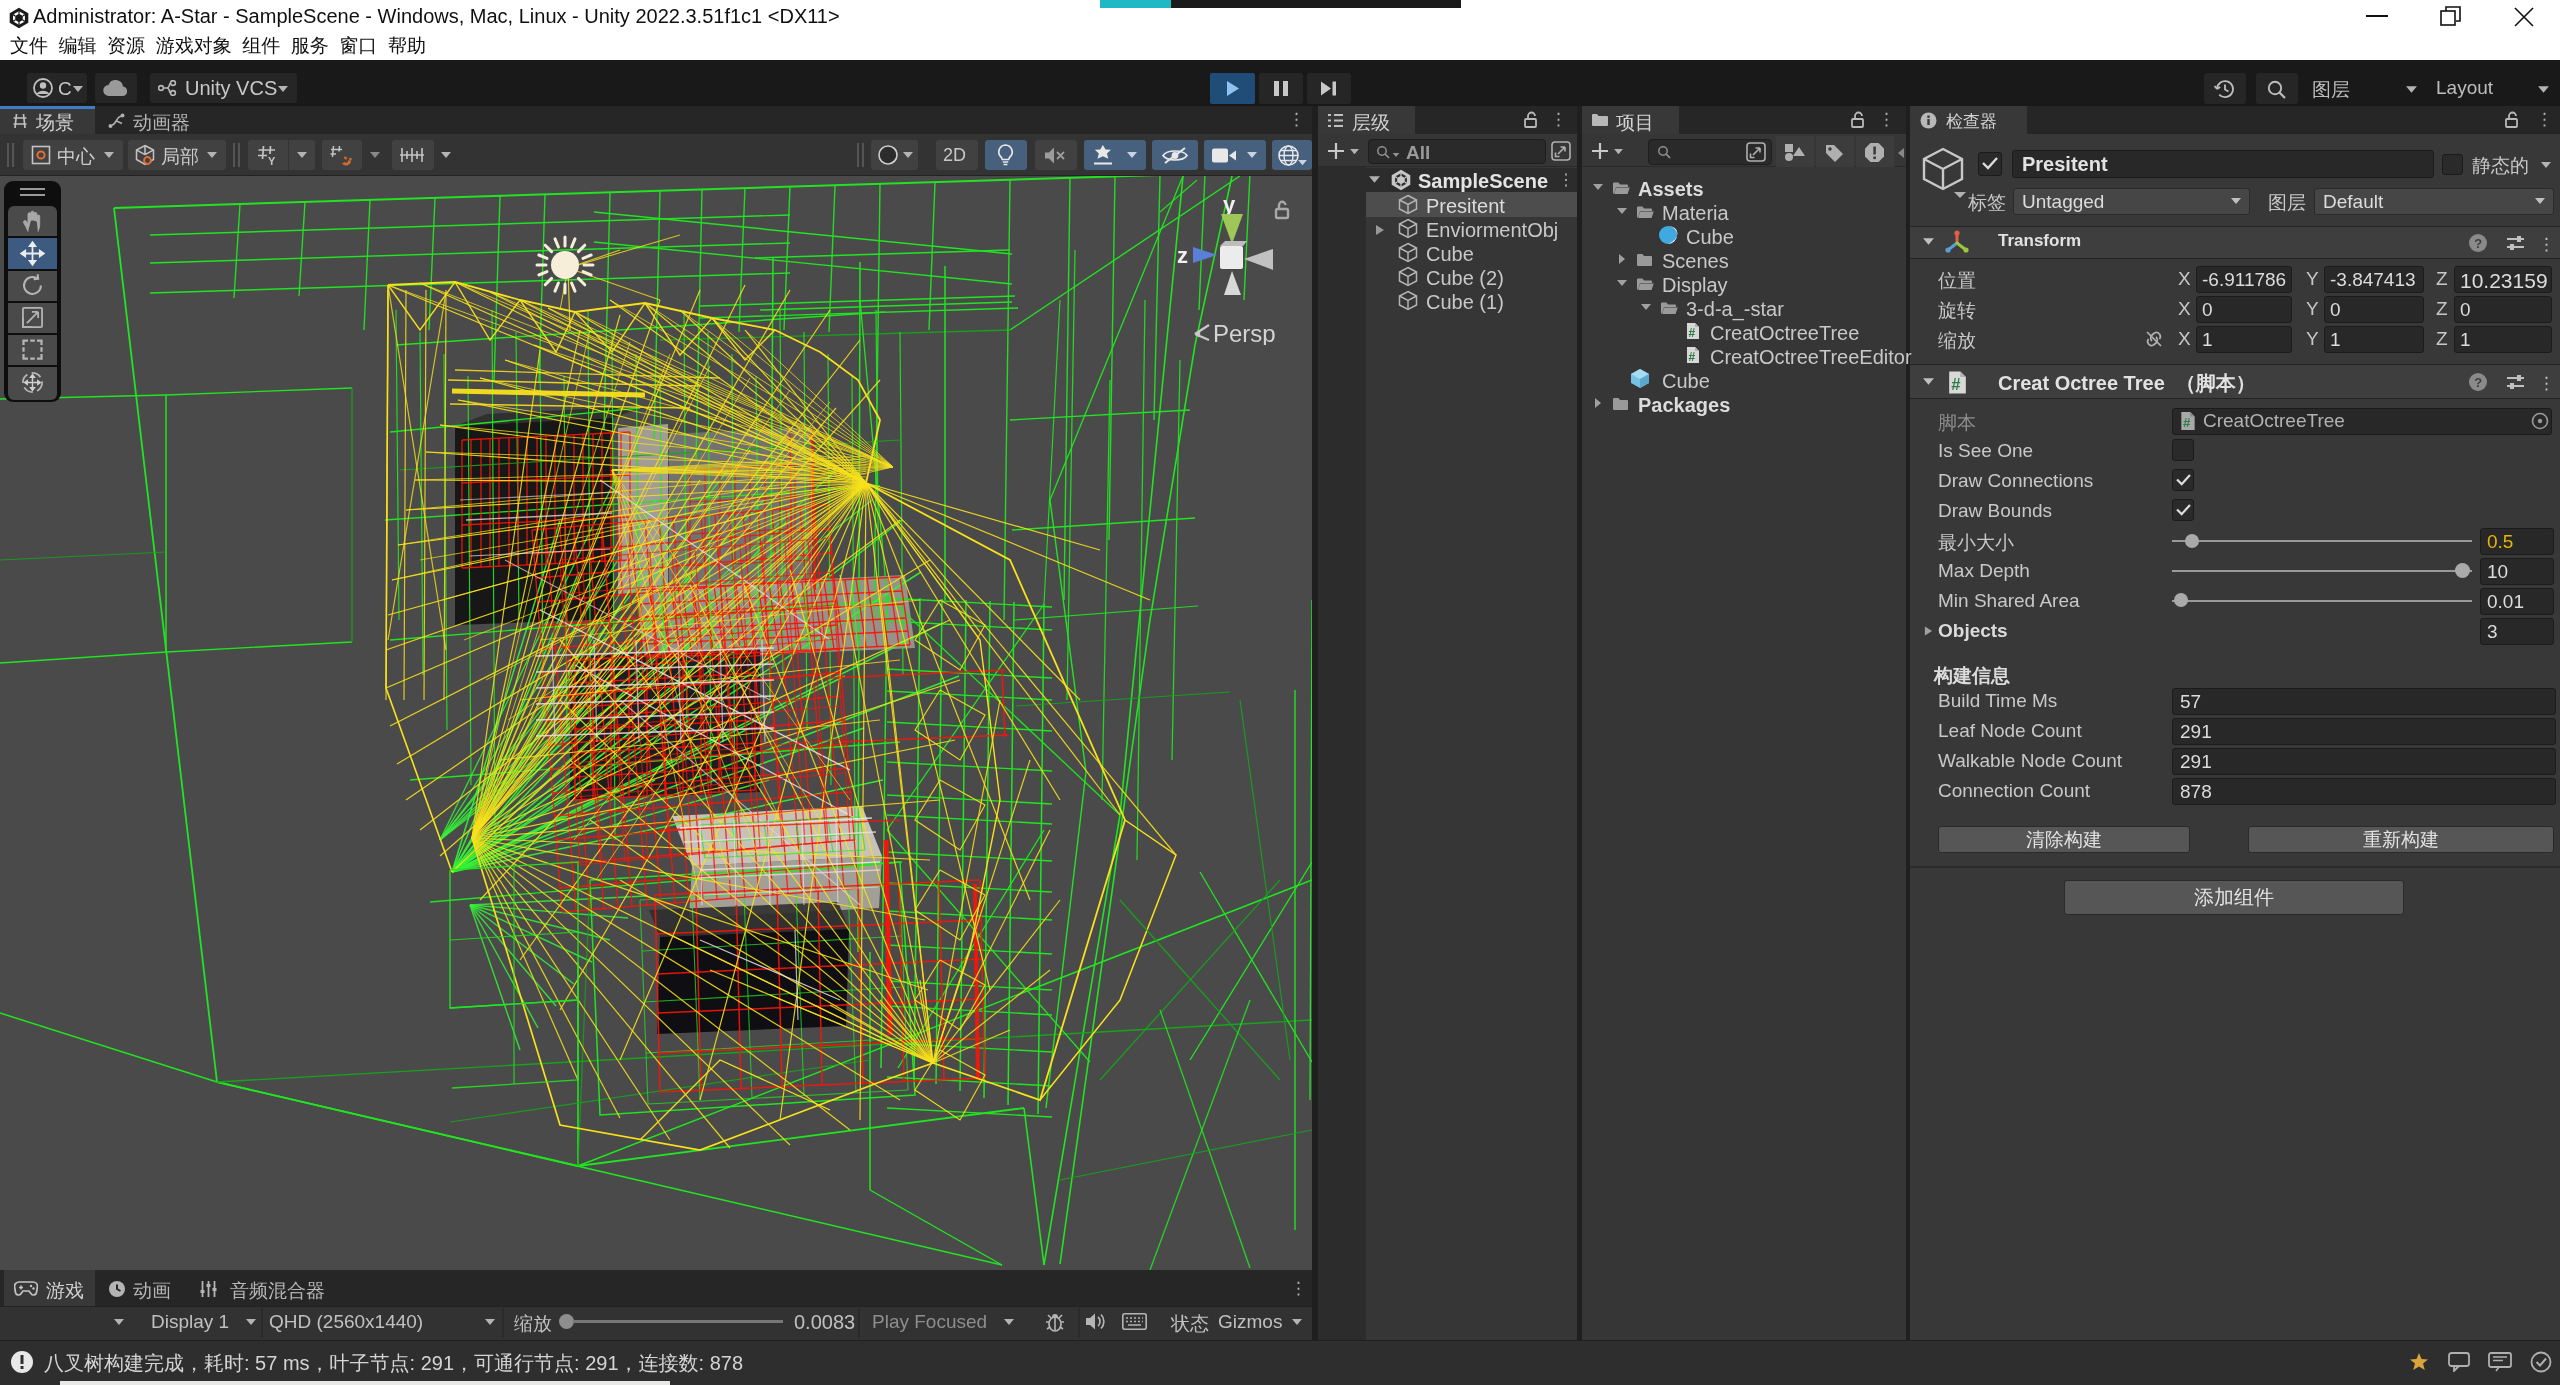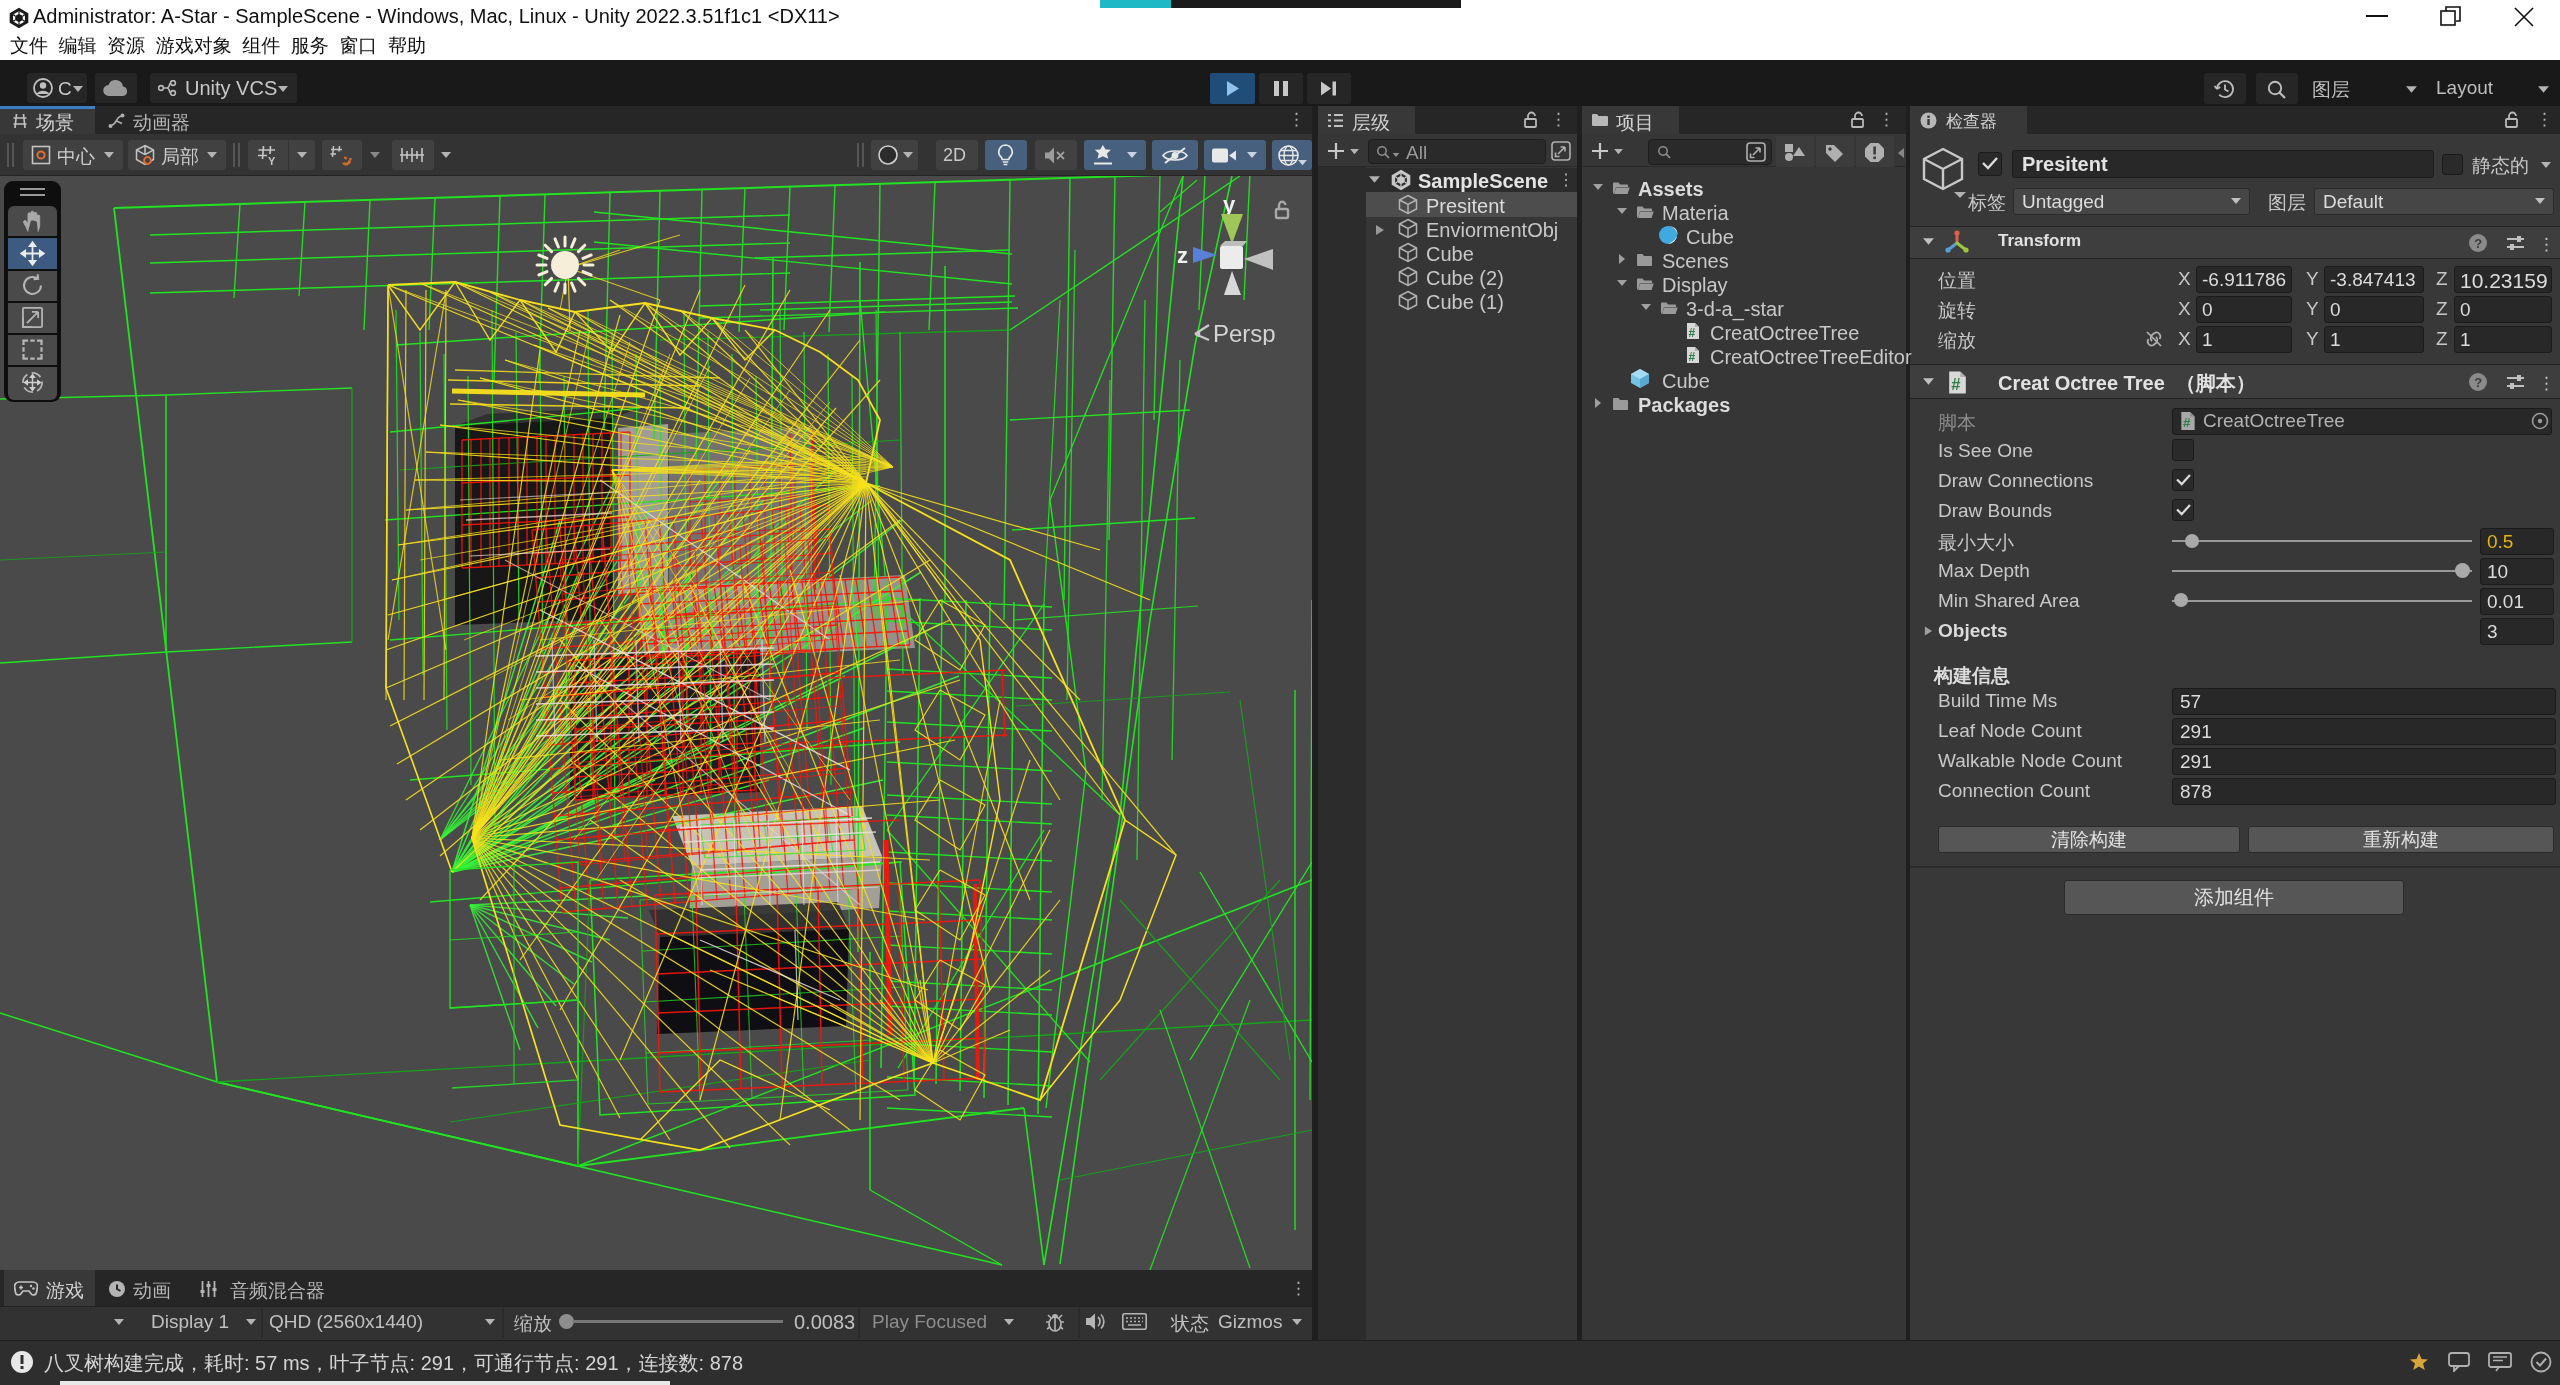--- a/index.html
+++ b/index.html
@@ -1035,21 +1035,21 @@
       <path d="M1 1 L6 7 L11 1 Z" fill="#b4b4b4"></path>
     </svg>
   <div class="abs" style="left:1368px;top:139px;width:178px;height:25px;background:#2a2a2a;border:1px solid #1e1e1e;border-radius:4px;"></div>
   <svg class="abs" style="left:1376px;top:145px;" width="14" height="14" viewBox="0 0 14 14">
     <circle cx="6" cy="6" r="4.2" fill="none" stroke="#909090" stroke-width="1.5"></circle>
       <path d="M9.2 9.2 L13 13" stroke="#909090" stroke-width="1.7"></path>
   </svg>
   <svg class="abs" style="left:1392px;top:152px;" width="8" height="6" viewBox="0 0 12 8">
       <path d="M1 1 L6 7 L11 1 Z" fill="#909090"></path>
     </svg>
-  <div class="txt" style="left:1406px;top:142px;font-size:19px;color:#9a9a9a;">All</div>
+  <div class="txt" style="left:1406px;top:142px;font-size:19px;color:#9a9a9a;font-weight:bold;">All</div>
   <svg class="abs" style="left:1550px;top:140px;" width="22" height="22" viewBox="0 0 22 22">
     <rect x="2" y="2" width="18" height="18" rx="3" fill="none" stroke="#b0b0b0" stroke-width="1.6"></rect>
     <path d="M8 14 L15 7 M15 7 H10.5 M15 7 V11.5 M5.5 12.5 v4 h4" fill="none" stroke="#b0b0b0" stroke-width="1.6"></path>
   </svg>
 
   <div class="abs" style="left:1318px;top:167px;width:48px;height:1173px;background:#2c2c2c;"></div>
 
   <div class="abs" style="left:1318px;top:168px;width:259px;height:24px;background:#2c2c2c;"></div>
   <svg class="abs" style="left:1368px;top:175px;" width="13" height="9" viewBox="0 0 12 8">
       <path d="M1 1 L11 1 L6 7 Z" fill="#b0b0b0"></path>
@@ -1359,21 +1359,21 @@
     <div class="txt" style="left:1938px;top:720px;font-size:19px;color:#c8c8c8;">Leaf Node Count</div>
     <div class="abs" style="left:2172px;top:718px;width:384px;height:27px;background:#282828;border:1px solid #1b1b1b;border-radius:3px;"></div>
     <div class="txt" style="left:2180px;top:721px;font-size:19px;color:#dcdcdc;">291</div>
     <div class="txt" style="left:1938px;top:750px;font-size:19px;color:#c8c8c8;">Walkable Node Count</div>
     <div class="abs" style="left:2172px;top:748px;width:384px;height:27px;background:#282828;border:1px solid #1b1b1b;border-radius:3px;"></div>
     <div class="txt" style="left:2180px;top:751px;font-size:19px;color:#dcdcdc;">291</div>
     <div class="txt" style="left:1938px;top:780px;font-size:19px;color:#c8c8c8;">Connection Count</div>
     <div class="abs" style="left:2172px;top:778px;width:384px;height:27px;background:#282828;border:1px solid #1b1b1b;border-radius:3px;"></div>
     <div class="txt" style="left:2180px;top:781px;font-size:19px;color:#dcdcdc;">878</div>
 
-    <div class="abs" style="left:1938px;top:826px;width:302px;height:27px;background:#565656;border:1px solid #2a2a2a;border-radius:3px;text-align:center;font-size:19px;color:#e2e2e2;line-height:26px;">清除构建</div>
+    <div class="abs" style="left:1938px;top:826px;width:252px;height:27px;background:#565656;border:1px solid #2a2a2a;border-radius:3px;text-align:center;font-size:19px;color:#e2e2e2;line-height:26px;">清除构建</div>
     <div class="abs" style="left:2248px;top:826px;width:306px;height:27px;background:#565656;border:1px solid #2a2a2a;border-radius:3px;text-align:center;font-size:19px;color:#e2e2e2;line-height:26px;">重新构建</div>
     <div class="abs" style="left:1910px;top:866px;width:650px;height:2px;background:#2b2b2b;"></div>
     <div class="abs" style="left:2064px;top:880px;width:340px;height:35px;background:#565656;border:1px solid #2a2a2a;border-radius:3px;text-align:center;font-size:20px;color:#e2e2e2;line-height:33px;">添加组件</div>
   </div>
 </div>
 
 <div class="abs" style="left:0;top:1340px;width:2560px;height:45px;background:#2e2e2e;border-top:1px solid #202020;"></div>
 <div id="statusbar">
   <svg class="abs" style="left:10px;top:1350px;" width="24" height="24" viewBox="0 0 24 24">
     <circle cx="12" cy="12" r="11" fill="#e8e8e8"></circle>

